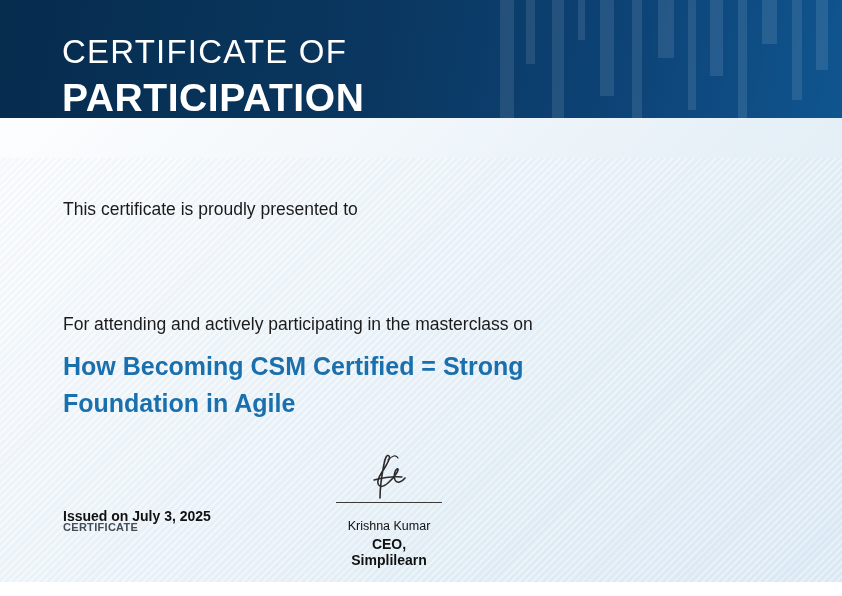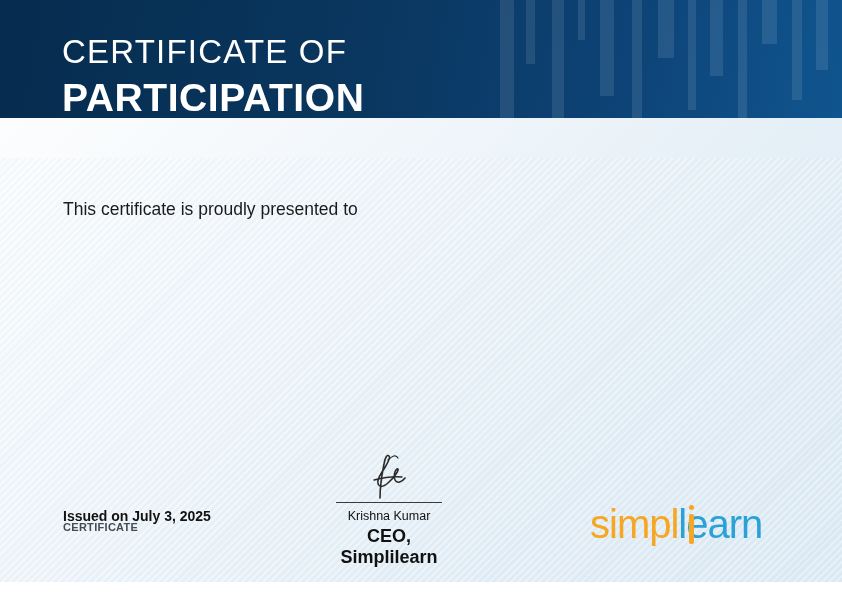--- a/index.html
+++ b/index.html
@@ -126,27 +126,27 @@
   }
   .sig-mark {
     height: 52px;
     position: relative;
   }
   .sig-line {
     border-bottom: 1px solid #3a3a3a;
     width: 106px;
   }
   .sig-name {
-    margin-top: 6px;
+    margin-top: 16px;
     font-size: 12.5px;
     color: #111111;
   }
   .sig-role {
     margin-top: 3px;
-    font-size: 18px;
+    font-size: 14px;
     font-weight: 700;
     color: #111111;
   }
   
   .logo {
     position: absolute;
     left: 590px;
     top: 500px;
     width: 200px;
     height: 48px;
@@ -206,39 +206,34 @@
       <div class="bar" style="left:334px; top:0;    width:12px; height:70px;"></div>
     </div>
     <div class="header-text">
       <div class="line1">CERTIFICATE OF</div>
       <div class="line2">PARTICIPATION</div>
     </div>
   </div>
 
   <div class="presented-label">This certificate is proudly presented to</div>
 
+  <div class="attending-label">For attending and actively participating in the masterclass on</div>
+  <div class="course-title">How Becoming CSM Certified = Strong Foundation in Agile</div>
 
   <div class="cert-label">CERTIFICATE</div>
   <div class="cert-issued">Issued on July 3, 2025</div>
 
   <div class="sig-block">
     <div class="sig-mark">
       <svg width="106" height="52" viewBox="0 0 106 52">
         <path d="M44 48 C44 38 46 24 48 14 C49 8 51 4 53 6 C55 8 50 16 46 22 C42 28 40 34 44 36 C48 38 56 30 60 24 C62 21 63 18 61 19 C59 20 57 26 59 30 C61 34 66 32 69 28" fill="none" stroke="#2a2a2a" stroke-width="1.6" stroke-linecap="round"></path>
         <path d="M38 30 C46 28 56 26 66 27" fill="none" stroke="#2a2a2a" stroke-width="1.3" stroke-linecap="round"></path>
         <path d="M52 10 C56 6 60 4 62 8" fill="none" stroke="#2a2a2a" stroke-width="1.2" stroke-linecap="round"></path>
       </svg>
     </div>
     <div class="sig-line"></div>
     <div class="sig-name">Krishna Kumar</div>
     <div class="sig-role">CEO, Simplilearn</div>
   </div>
 
-  <div class="logo">
-    <div class="logo-text">
-      <span class="logo-simpl">simpl</span><span class="logo-learn">learn</span>
-    </div>
-    <div class="logo-bar" style="left:99px; top:14px;"></div>
-    <div class="logo-dot" style="left:99px; top:5px;"></div>
-  </div>
 
   <div class="bottom-strip"></div>
 </div>
 
 </body></html>

